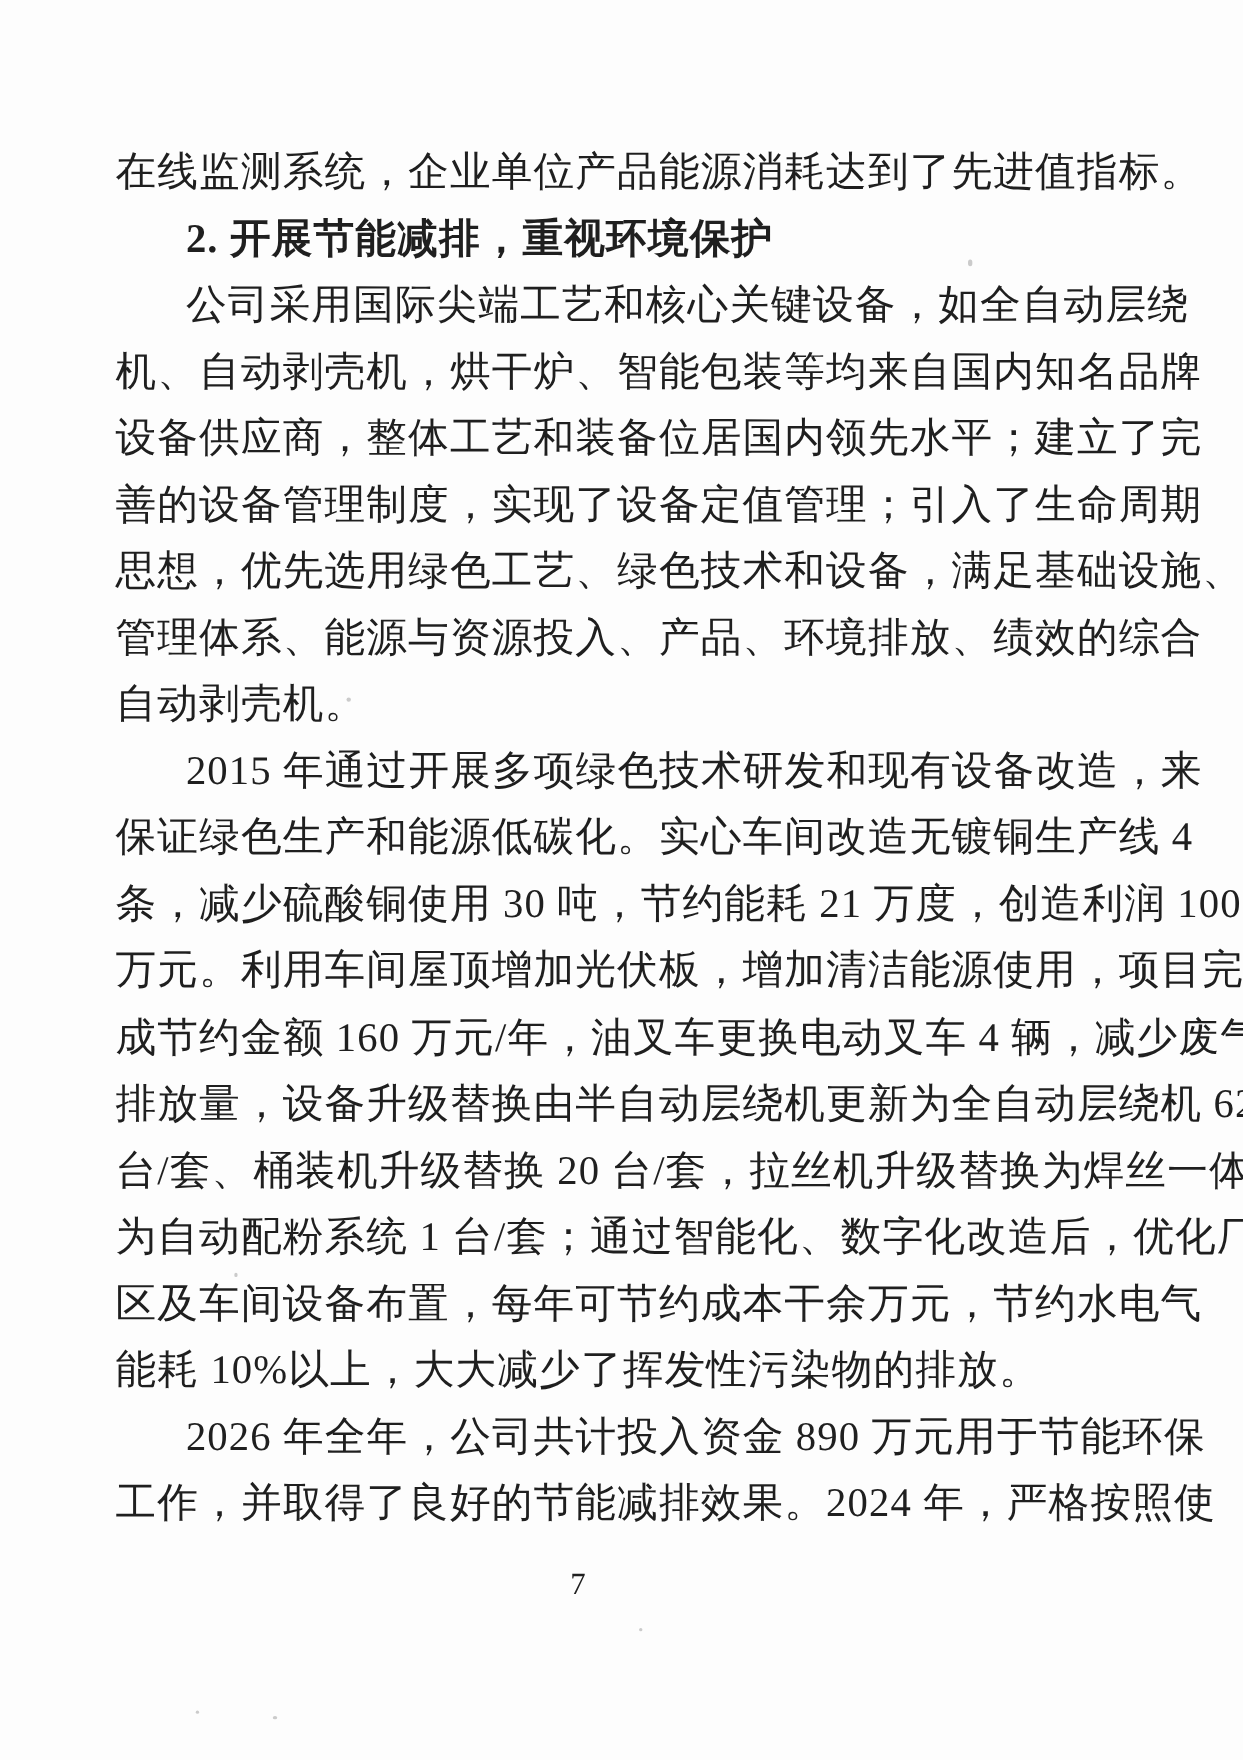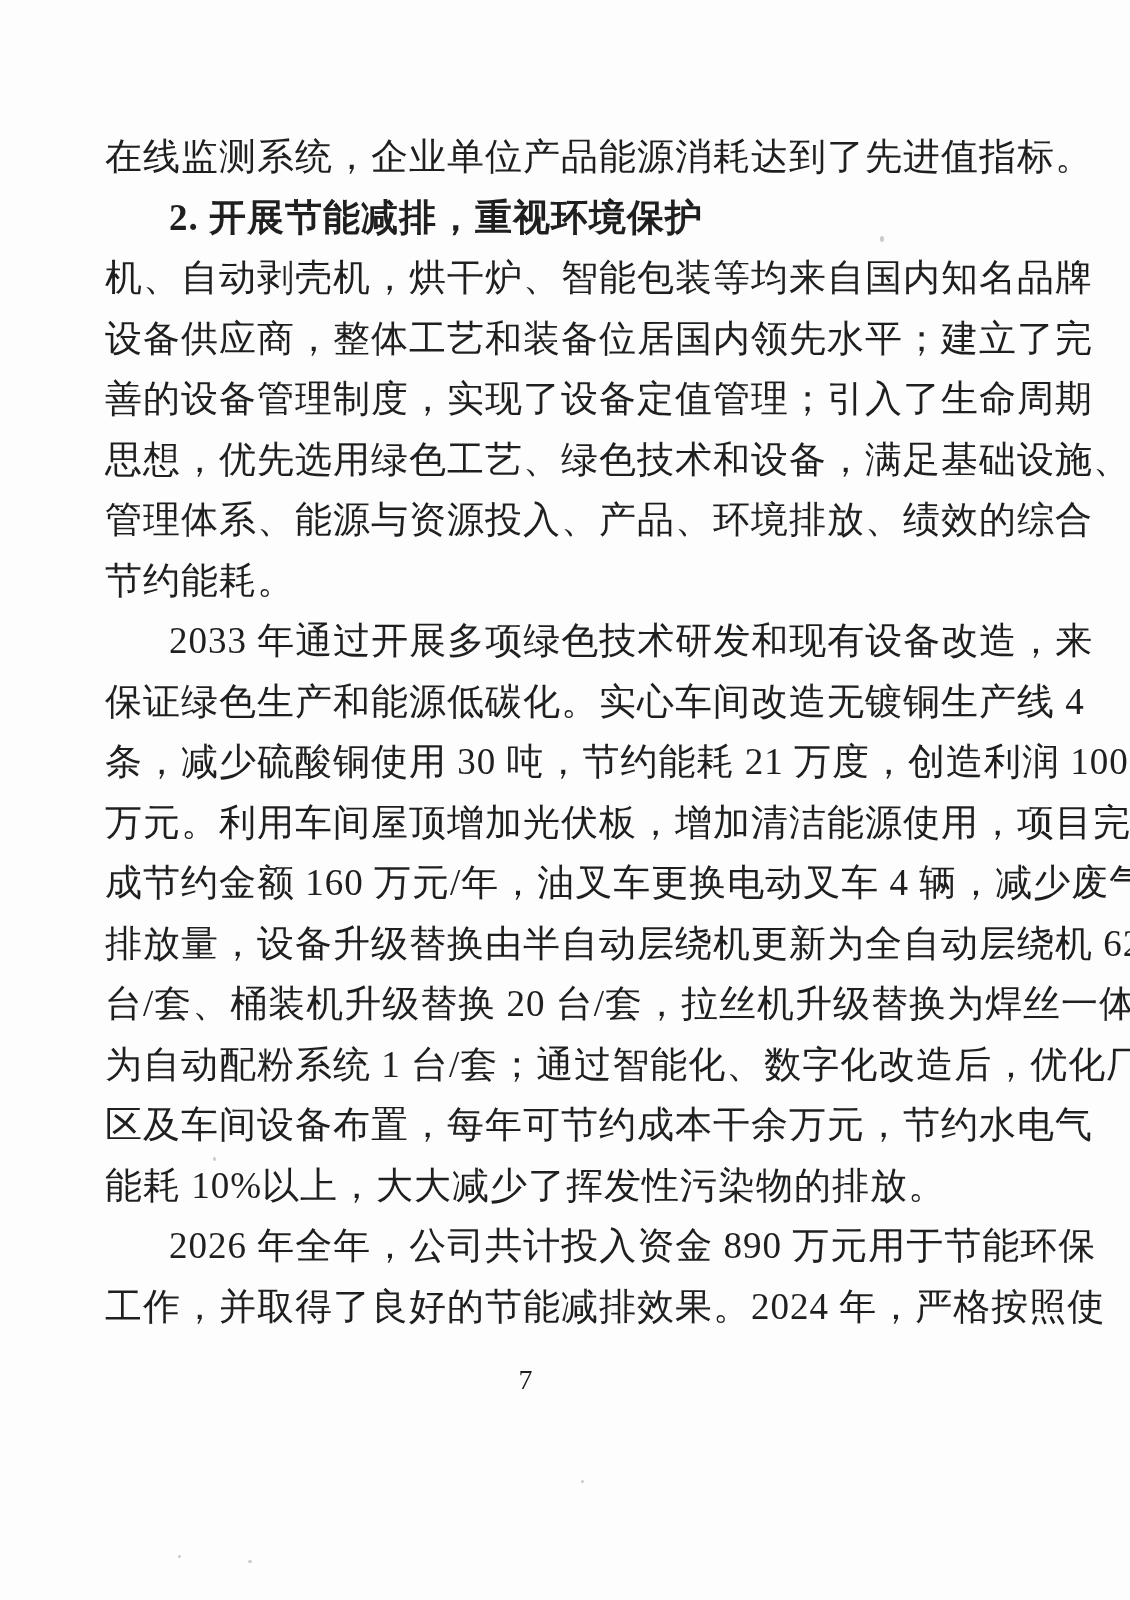--- a/index.html
+++ b/index.html
@@ -72,27 +72,28 @@
   .speck.s5 { left: 248px; top: 1560px; width: 4px; height: 3px; }
   .speck.s6 { left: 178px; top: 1555px; width: 3px; height: 3px; }
 </style>
 </head>
 <body>
 
 <div class="page">
   <div class="text-block">
     <div class="line full">在线监测系统，企业单位产品能源消耗达到了先进值指标。</div>
     <div class="line short indent bold">2. 开展节能减排，重视环境保护</div>
+    <div class="line full indent">公司采用国际尖端工艺和核心关键设备，如全自动层绕</div>
     <div class="line full">机、自动剥壳机，烘干炉、智能包装等均来自国内知名品牌</div>
     <div class="line full">设备供应商，整体工艺和装备位居国内领先水平；建立了完</div>
     <div class="line full">善的设备管理制度，实现了设备定值管理；引入了生命周期</div>
     <div class="line full">思想，优先选用绿色工艺、绿色技术和设备，满足基础设施、</div>
     <div class="line full">管理体系、能源与资源投入、产品、环境排放、绩效的综合</div>
-    <div class="line short">节约能耗。</div>
-    <div class="line full indent">2033 年通过开展多项绿色技术研发和现有设备改造，来</div>
+    <div class="line short">自动剥壳机。</div>
+    <div class="line full indent">2015 年通过开展多项绿色技术研发和现有设备改造，来</div>
     <div class="line full">保证绿色生产和能源低碳化。实心车间改造无镀铜生产线 4</div>
     <div class="line full">条，减少硫酸铜使用 30 吨，节约能耗 21 万度，创造利润 100</div>
     <div class="line full">万元。利用车间屋顶增加光伏板，增加清洁能源使用，项目完</div>
     <div class="line full">成节约金额 160 万元/年，油叉车更换电动叉车 4 辆，减少废气</div>
     <div class="line full">排放量，设备升级替换由半自动层绕机更新为全自动层绕机 62</div>
     <div class="line full">台/套、桶装机升级替换 20 台/套，拉丝机升级替换为焊丝一体机</div>
     <div class="line full">为自动配粉系统 1 台/套；通过智能化、数字化改造后，优化厂</div>
     <div class="line full">区及车间设备布置，每年可节约成本干余万元，节约水电气</div>
     <div class="line short">能耗 10%以上，大大减少了挥发性污染物的排放。</div>
     <div class="line full indent">2026 年全年，公司共计投入资金 890 万元用于节能环保</div>

